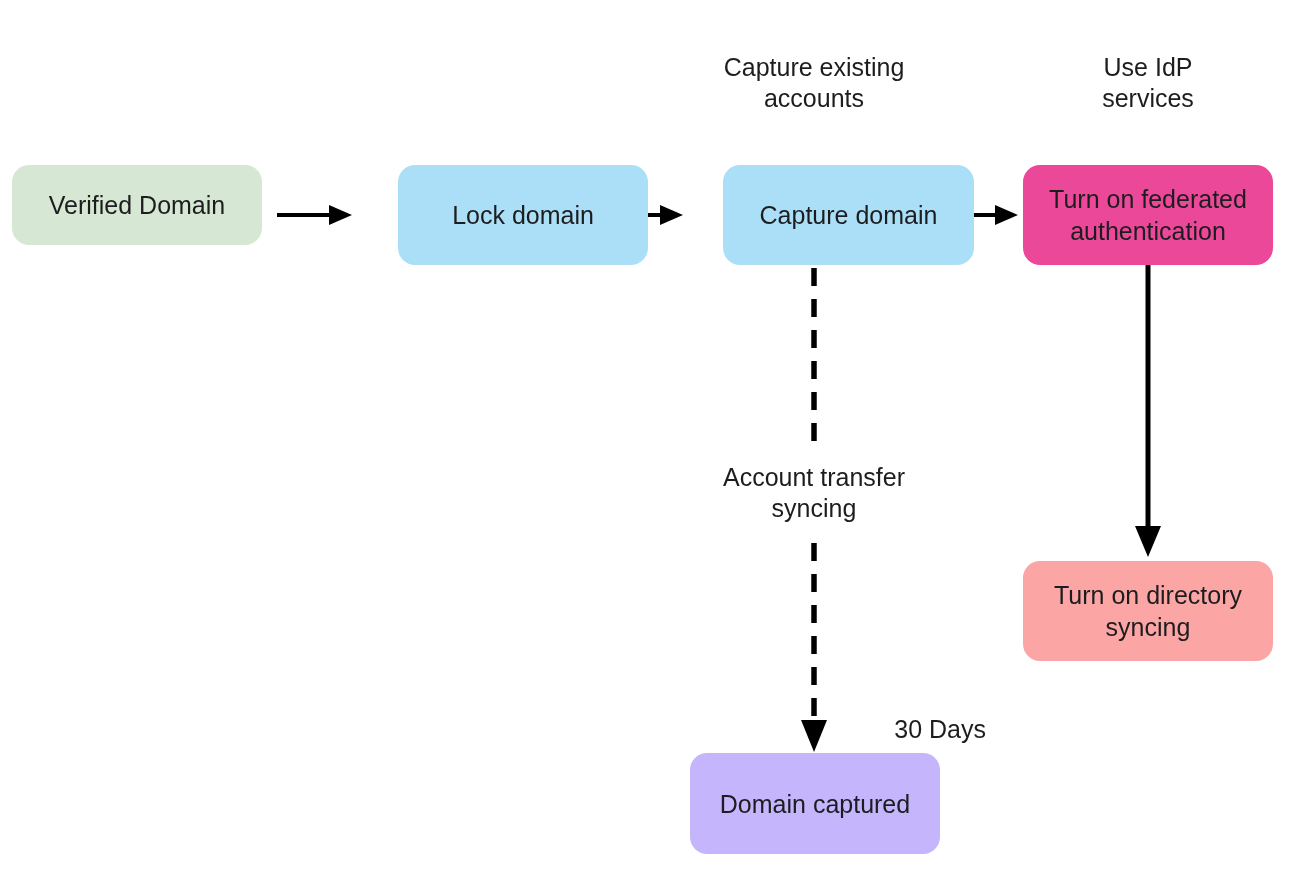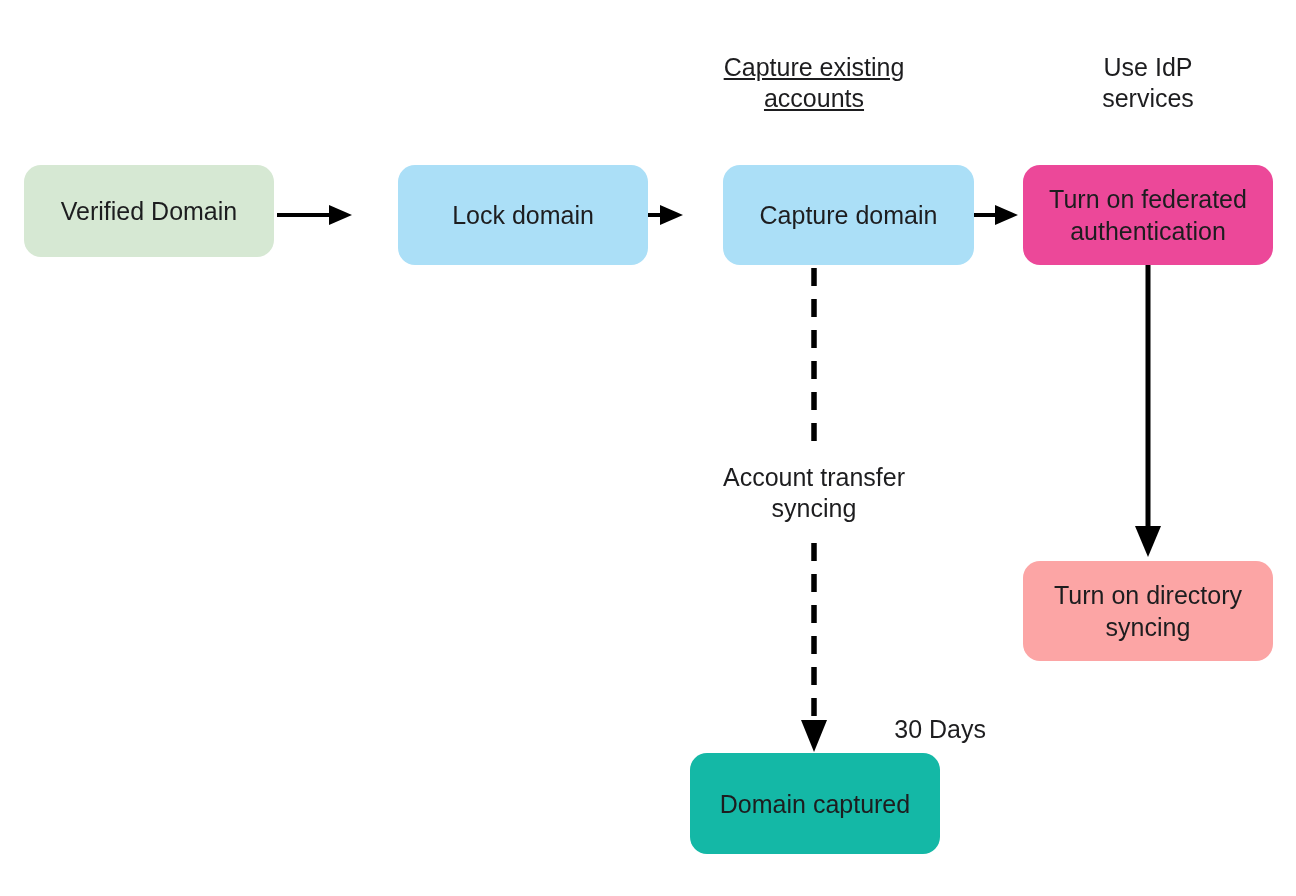--- a/index.html
+++ b/index.html
@@ -40,29 +40,29 @@
   .note {
     position: absolute;
     z-index: 2;
     text-align: center;
     font-size: 25px;
     line-height: 31px;
     white-space: pre-line;
     color: #1d1d1f;
   }
   
-  #n-verified   { left: 24px;   top: 165px; width: 250px; height: 92px; }
+  #n-verified   { left: 12px;   top: 165px; width: 250px; height: 80px; }
   #n-lock       { left: 355px;  top: 165px; width: 250px; height: 100px; }
   #n-capture    { left: 688px;  top: 165px; width: 251px; height: 100px; margin-left: 35px; }
   #n-federated  { left: 1023px; top: 165px; width: 250px; height: 100px; }
   #n-syncing    { left: 1023px; top: 561px; width: 250px; height: 100px; }
   #n-captured   { left: 690px;  top: 753px; width: 250px; height: 101px; }
   
   #note-lock     { left: 320px; top: 34px;  width: 320px; }
-  #note-capture  { left: 664px; top: 52px;  width: 300px; text-decoration: underline; }
+  #note-capture  { left: 664px; top: 52px;  width: 300px; }
   #note-idp      { left: 998px; top: 52px;  width: 300px; }
   #note-transfer { left: 664px; top: 462px; width: 300px; }
   #note-days     { left: 846px; top: 714px; width: 140px; text-align: right; white-space: nowrap; }
   .edge-line {
     stroke: #000000;
     fill: none;
   }
   .edge-head {
     fill: #000000;
     stroke: none;
@@ -105,21 +105,21 @@
   <div class="node" id="n-lock" style="background: rgb(171, 223, 247); margin-left: 43px;">Lock domain</div>
 
   <div class="node" id="n-capture" style="background: rgb(171, 223, 247);">Capture domain</div>
 
   <div class="node" id="n-federated" style="background: #ec4899;">Turn on federated
 authentication</div>
 
   <div class="node" id="n-syncing" style="background: #fca5a5;">Turn on directory
 syncing</div>
 
-  <div class="node" id="n-captured" style="background: #14b8a6;">Domain captured</div>
+  <div class="node" id="n-captured" style="background: #c4b5fd;">Domain captured</div>
 
 
   <div class="note" id="note-capture">Capture existing
 accounts</div>
 
   <div class="note" id="note-idp">Use IdP
 services</div>
 
   <div class="note" id="note-transfer">Account transfer
 syncing</div>

